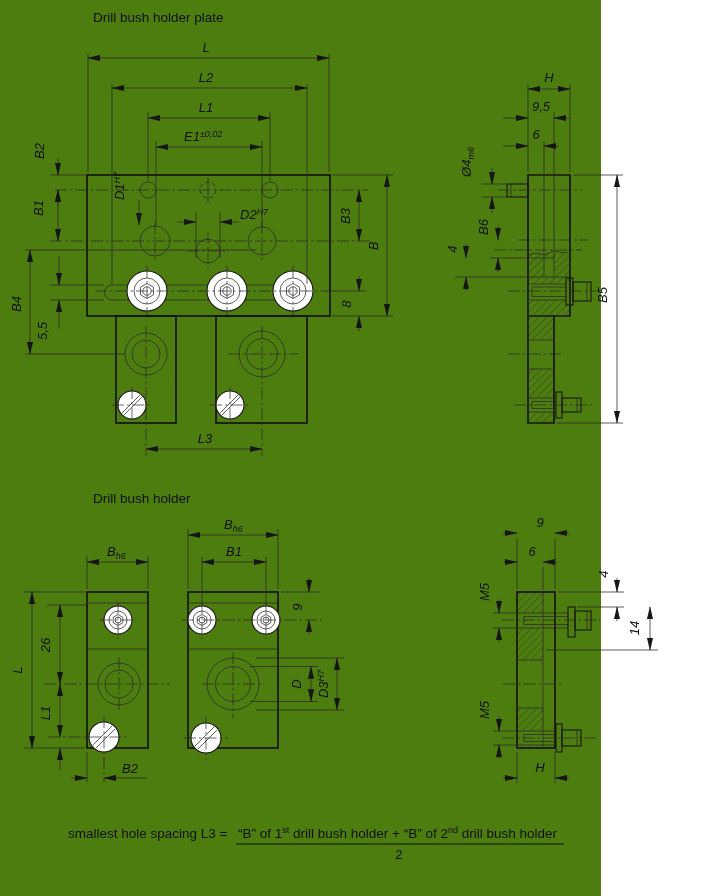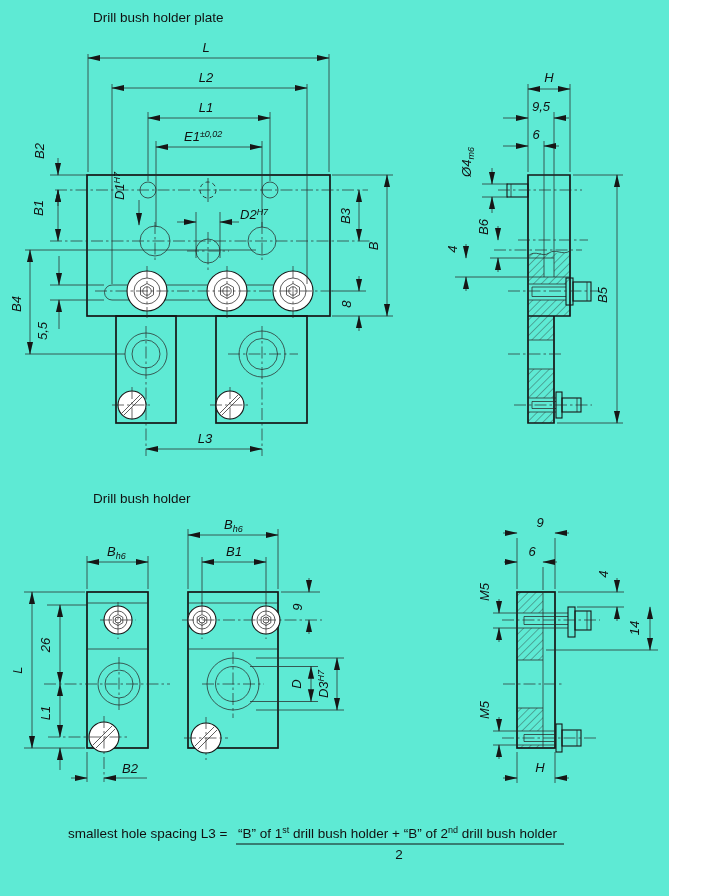--- a/index.html
+++ b/index.html
@@ -1,16 +1,16 @@
 <!DOCTYPE html>
 <html><head>
 <meta charset="utf-8">
 <style>
   html,body{margin:0;padding:0;background:#fff;}
-  .page{width:669px;height:896px;position:relative;background:#5eead4;font-family:"Liberation Sans",sans-serif;}
+  .page{width:601px;height:896px;position:relative;background:#4d7c0f;font-family:"Liberation Sans",sans-serif;}
   svg{display:block;}
   .o{stroke:#161616;stroke-width:1.7;fill:none;stroke-linecap:square;}
   .m{stroke:#161616;stroke-width:1.1;fill:none;stroke-linecap:square;}
   .t{stroke:#2a2a2a;stroke-width:0.75;fill:none;}
   .cl{stroke:#2a2a2a;stroke-width:0.7;fill:none;stroke-dasharray:12 3 2.5 3;}
   .dc{stroke:#2a2a2a;stroke-width:0.9;fill:none;stroke-dasharray:4 3;}
   .wt{fill:#ffffff;stroke:#161616;stroke-width:1.1;}
   .hz{fill:url(#hat);stroke:none;}
   text{fill:#111;}
   .lbl{font:italic 13px "Liberation Sans",sans-serif;}

